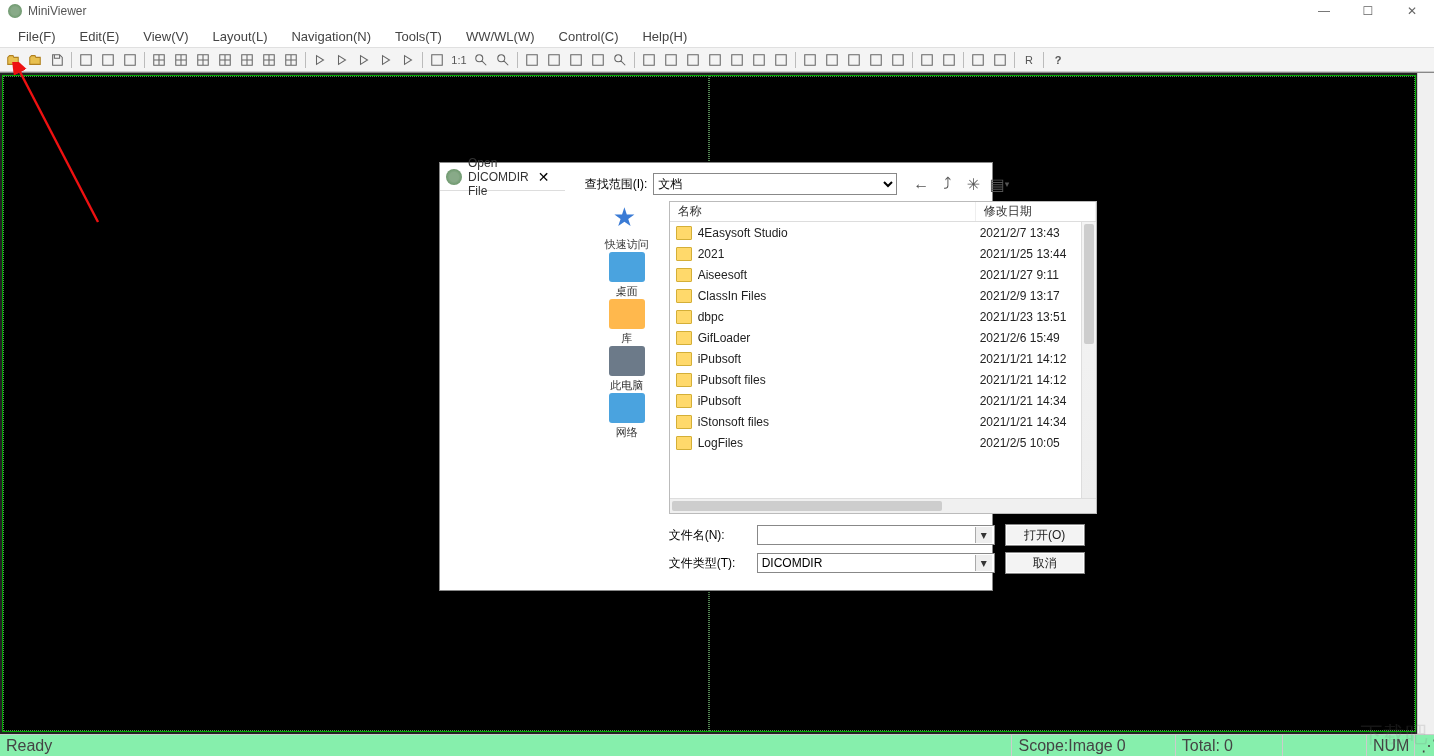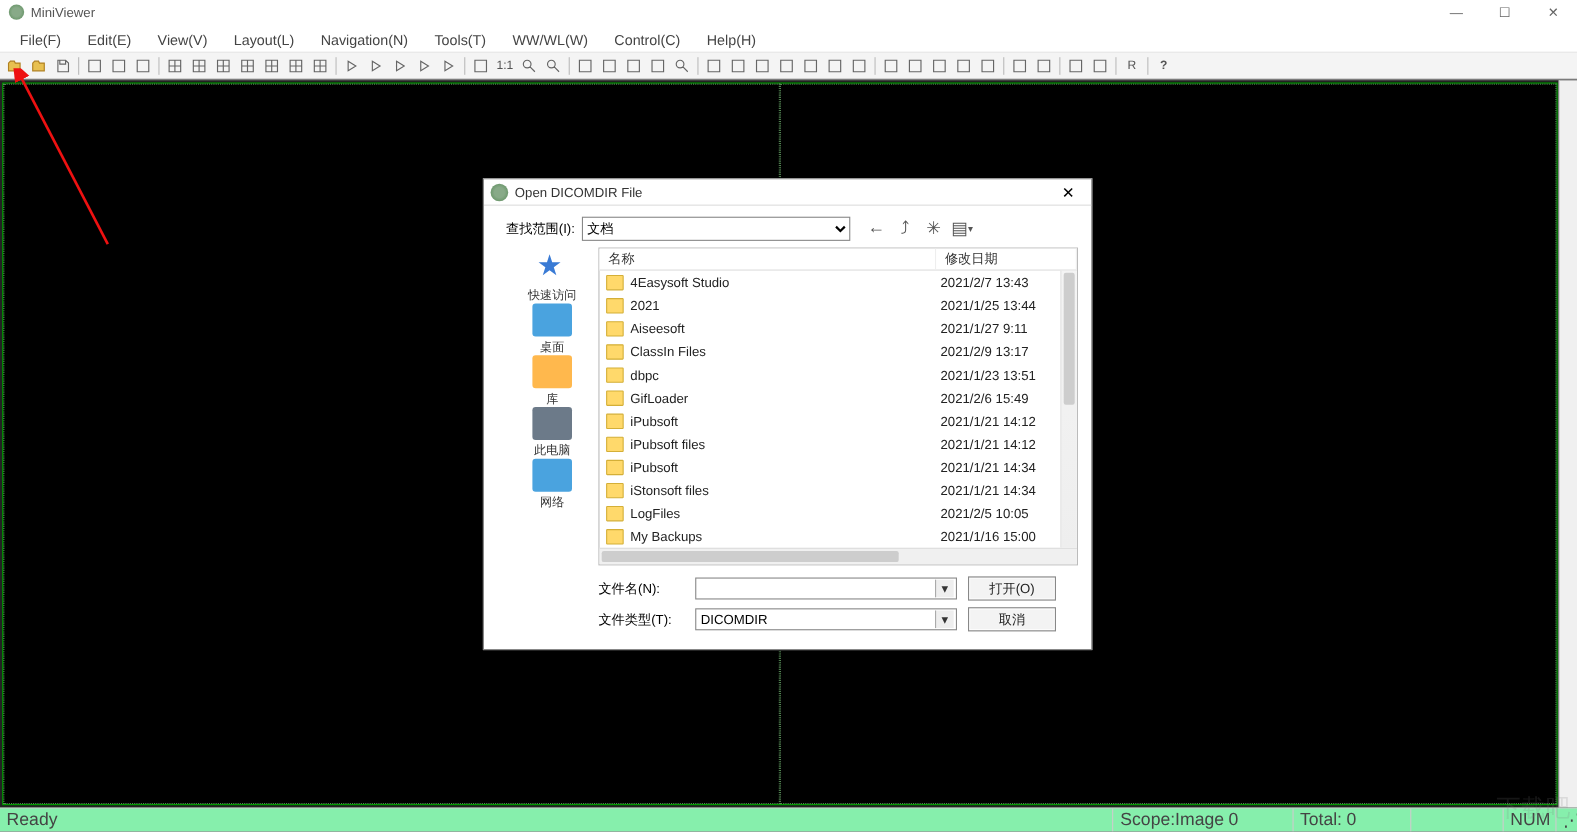--- a/index.html
+++ b/index.html
@@ -30,21 +30,21 @@
 .vscroll { position: absolute; right: 0; top: 0; bottom: 0; width: 17px; background: #f0f0f0; border-left: 1px solid #ccc; }
 
 
 .statusbar { height: 22px; background: #86efac; border-top: 1px solid #ccc; display: flex; align-items: center; font-size: 16px; color: #444; }
 .statusbar .st-left { padding-left: 6px; flex: 1; }
 .statusbar .st-cell { border-left: 1px solid #ccc; padding: 0 6px; height: 100%; display: flex; align-items: center; }
 .statusbar .st-val { display: inline-block; width: 56px; text-align: left; padding-left: 4px; }
 .statusbar .st-num { width: 48px; margin-left: 44px; }
 
 
-.dialog { position: absolute; left: 439px; top: 162px; width: 554px; height: 429px; background: #fff; border: 1px solid #888; box-shadow: 3px 3px 10px rgba(0,0,0,0.3); display: flex; flex-direction: column; }
+.dialog { position: absolute; left: 439px; top: 162px; width: 554px; height: 429px; background: #fff; border: 1px solid #888; box-shadow: 3px 3px 10px rgba(0,0,0,0.3); display: flex; flex-direction: row; }
 .dlg-title { height: 28px; display: flex; align-items: center; padding: 0 6px; border-bottom: 1px solid #ddd; }
 .dlg-title .dlg-icon { width: 16px; height: 16px; background: radial-gradient(circle, #8a8 40%, #585 100%); border-radius: 50%; margin-right: 6px; }
 .dlg-title .dlg-text { font-size: 12px; flex: 1; color: #333; }
 .dlg-title .dlg-close { width: 30px; text-align: center; font-size: 14px; }
 .dlg-body { flex: 1; padding: 10px 12px 10px 20px; display: flex; flex-direction: column; }
 .dlg-lookrow { display: flex; align-items: center; gap: 6px; margin-bottom: 6px; }
 .dlg-lookrow label { font-size: 12px; }
 .dlg-lookrow select { flex: 0 0 244px; height: 22px; font-size: 12px; border: 1px solid #888; background: #fff; }
 .dlg-navbtns { display: flex; gap: 6px; margin-left: 8px; }
 .dlg-navbtn { width: 20px; height: 20px; display: flex; align-items: center; justify-content: center; color: #555; }
@@ -459,25 +459,20 @@
               <div class="dlg-row">
                 <div class="fico"></div>
                 <div class="fname">iStonsoft files</div>
                 <div class="fdate">2021/1/21 14:34</div>
               </div>
               <div class="dlg-row">
                 <div class="fico"></div>
                 <div class="fname">LogFiles</div>
                 <div class="fdate">2021/2/5 10:05</div>
               </div>
-              <div class="dlg-row">
-                <div class="fico"></div>
-                <div class="fname">My Backups</div>
-                <div class="fdate">2021/1/16 15:00</div>
-              </div>
             </div>
           <div class="dlg-vscroll">
               <div class="thumb"></div>
             </div>
         </div>
         <div class="dlg-hscroll">
             <div class="thumb"></div>
           </div>
       </div>
     </div>

